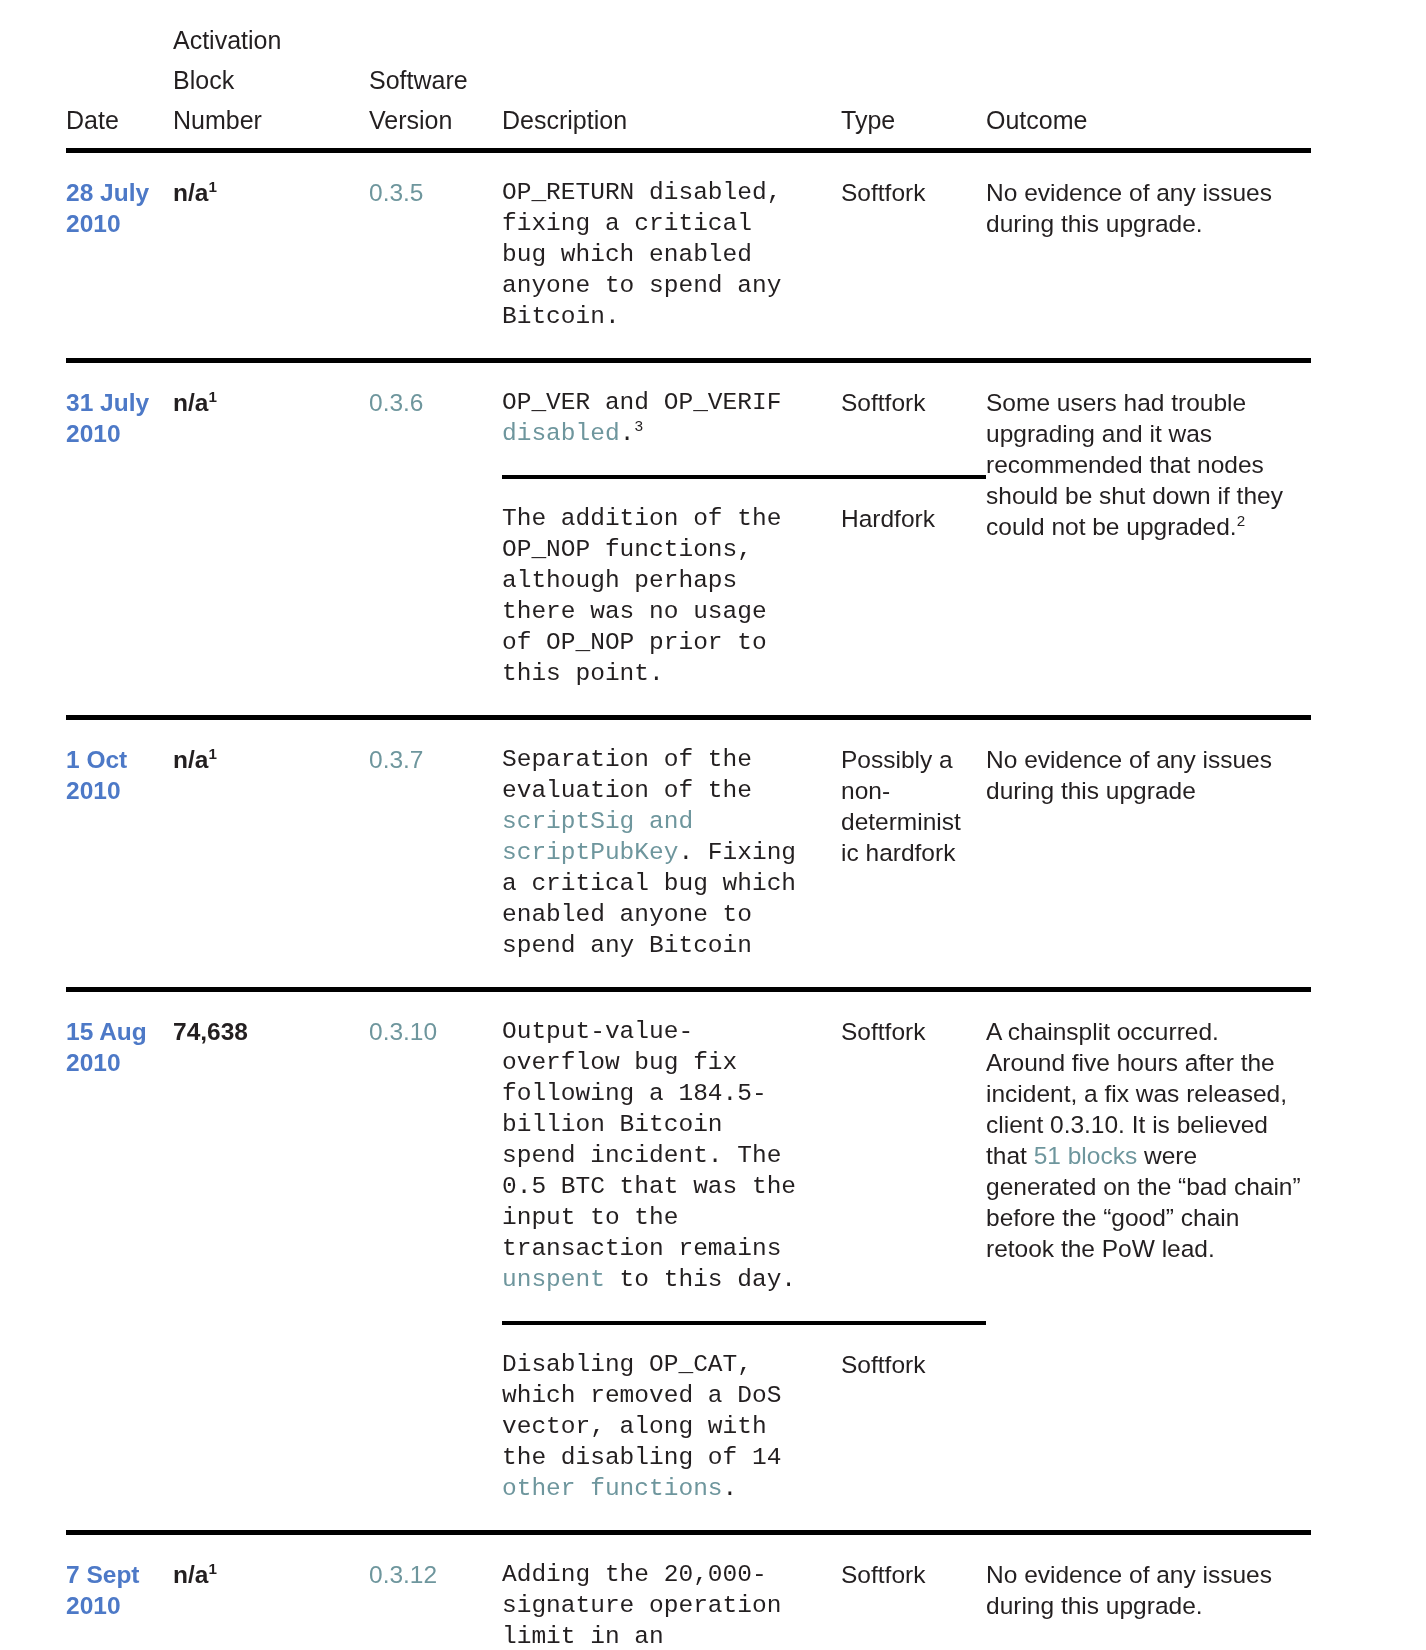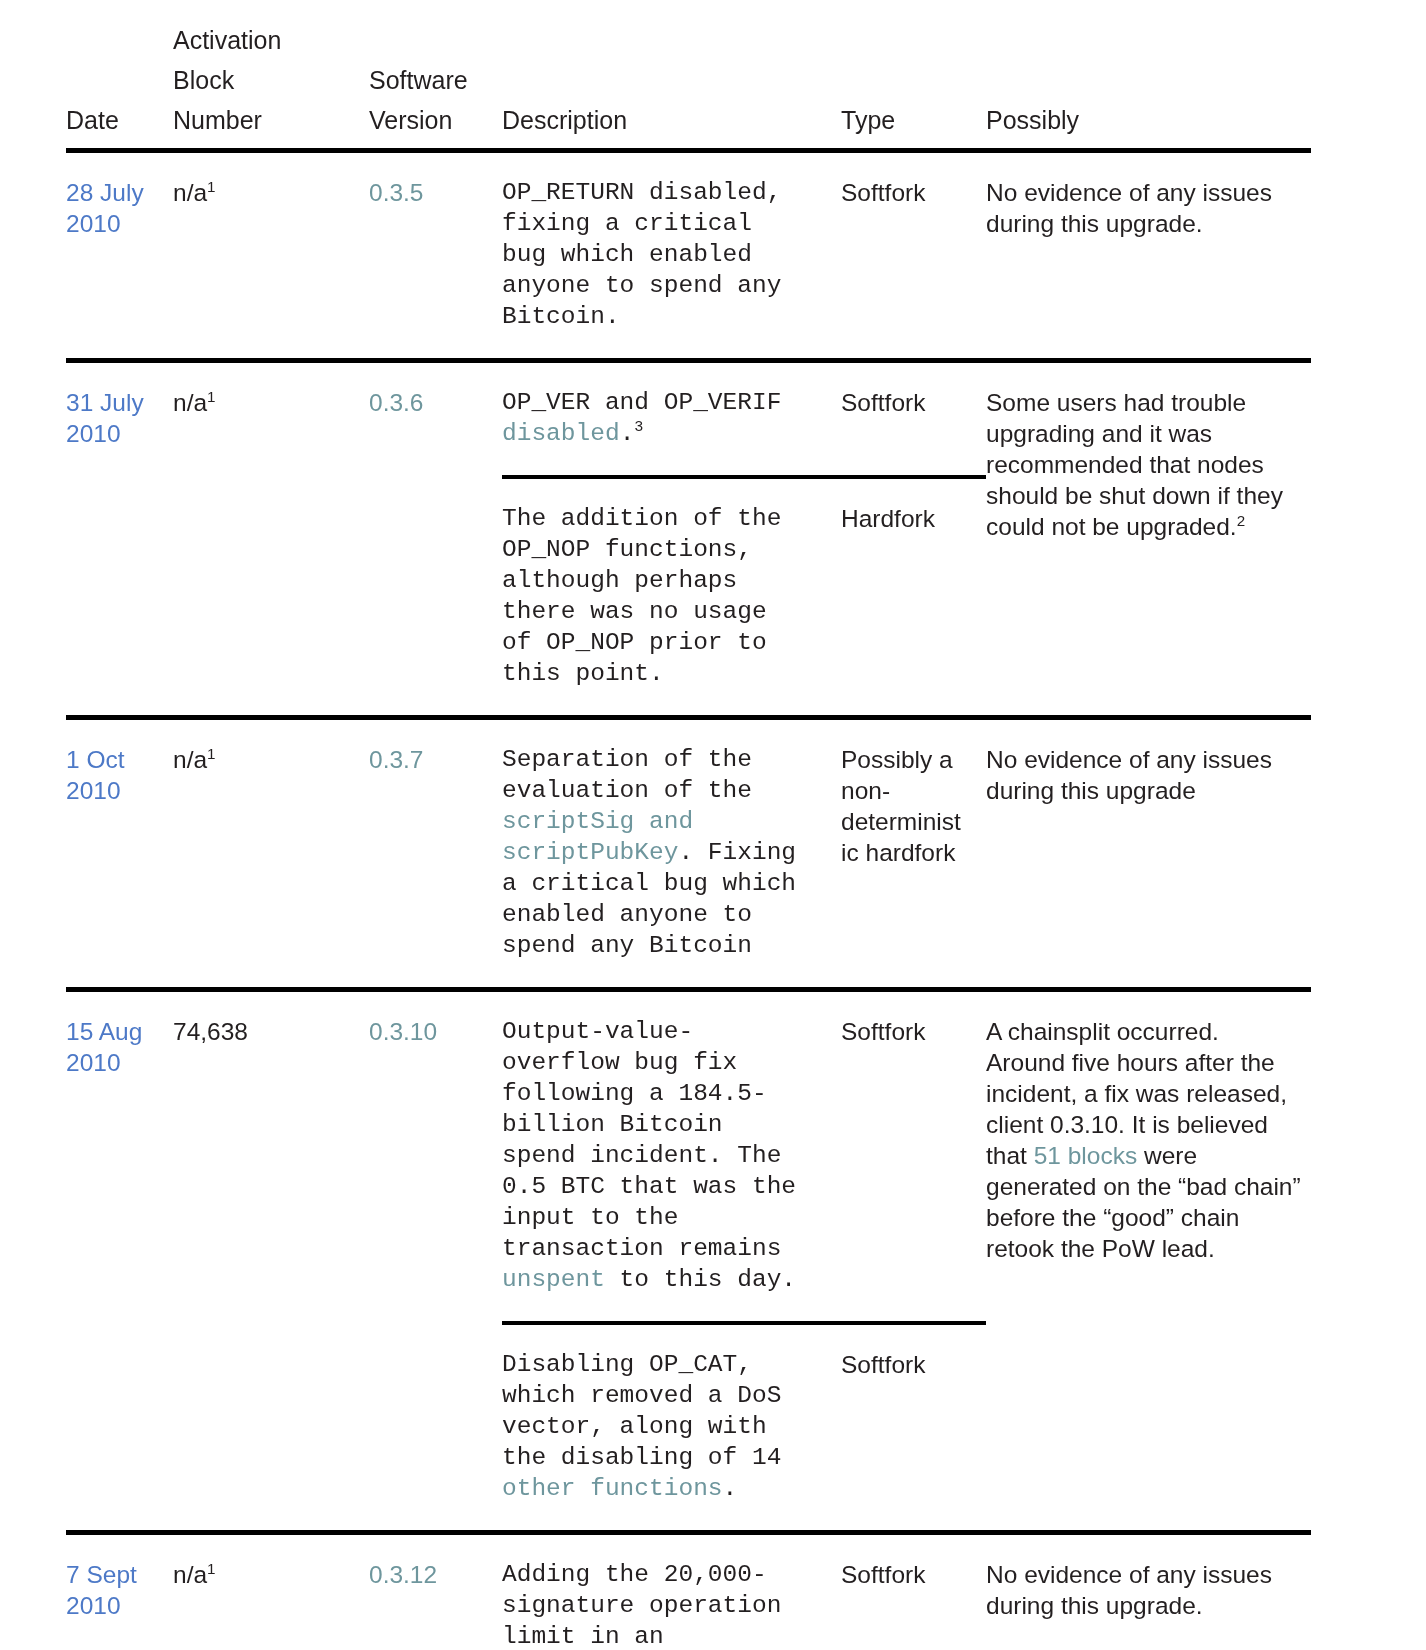--- a/index.html
+++ b/index.html
@@ -80,22 +80,22 @@
   .inline-link {
     color: #6e969d;
     text-align: right;
   }
   sup {
     font-size: 0.62em;
     vertical-align: super;
     line-height: 0;
   }
 
-  td.col-date   { padding-right: 16px; }
-  td.col-block  { padding-right: 16px; }
+  td.col-date   { padding-right: 16px; font-weight: bold; }
+  td.col-block  { padding-right: 16px; font-weight: bold; }
   td.col-ver    { padding-right: 16px; }
   td.col-desc   { padding-right: 36px; font-family: Liberation Mono, monospace; }
   td.col-type   { padding-right: 22px; }
   td.col-out    { padding-right: 10px; }
 
   
   .tight { word-break: break-word; }
 </style>
 </head>
 <body>
@@ -135,21 +135,21 @@
               <span>Description</span>
             </span>
           </th>
         <th>
             <span class="hdr-lines">
               <span>Type</span>
             </span>
           </th>
         <th>
             <span class="hdr-lines">
-              <span>Possibly</span>
+              <span>Outcome</span>
             </span>
           </th>
       </tr>
     </thead>
     <tbody id="tbody">
         <tr class="grp-top">
           <td class="col-date tight" rowspan="1"><span class="date-link">28 July 2010</span></td>
           <td class="col-block" rowspan="1">n/a<sup>1</sup></td>
           <td class="col-ver" rowspan="1"><span class="ver-link">0.3.5</span></td>
           <td class="col-desc">OP_RETURN disabled, fixing a critical bug which enabled anyone to spend any Bitcoin.</td>

